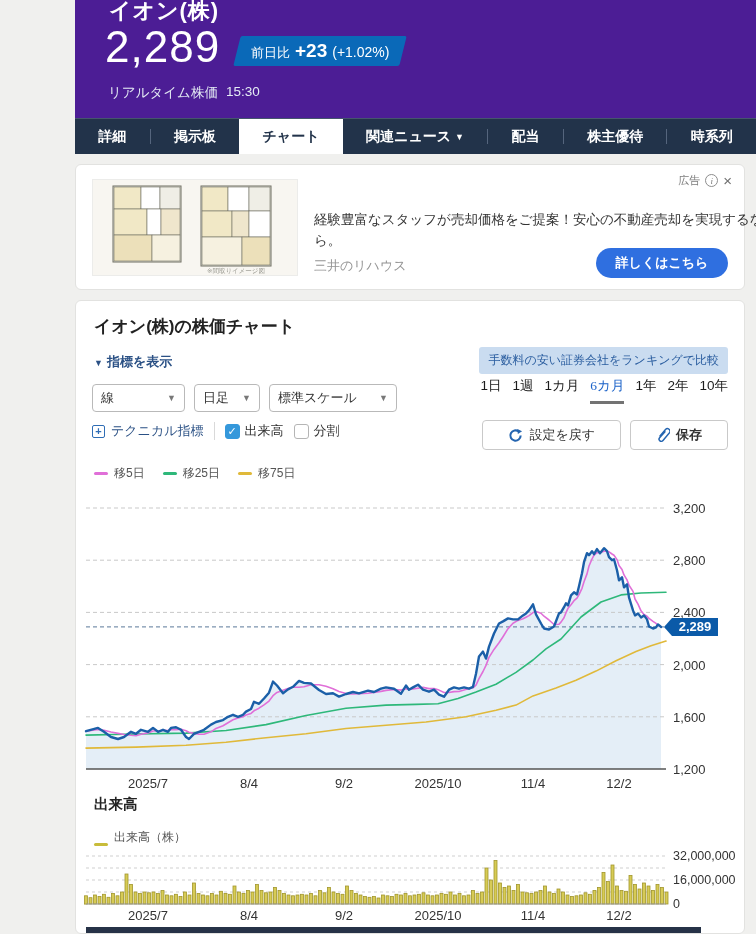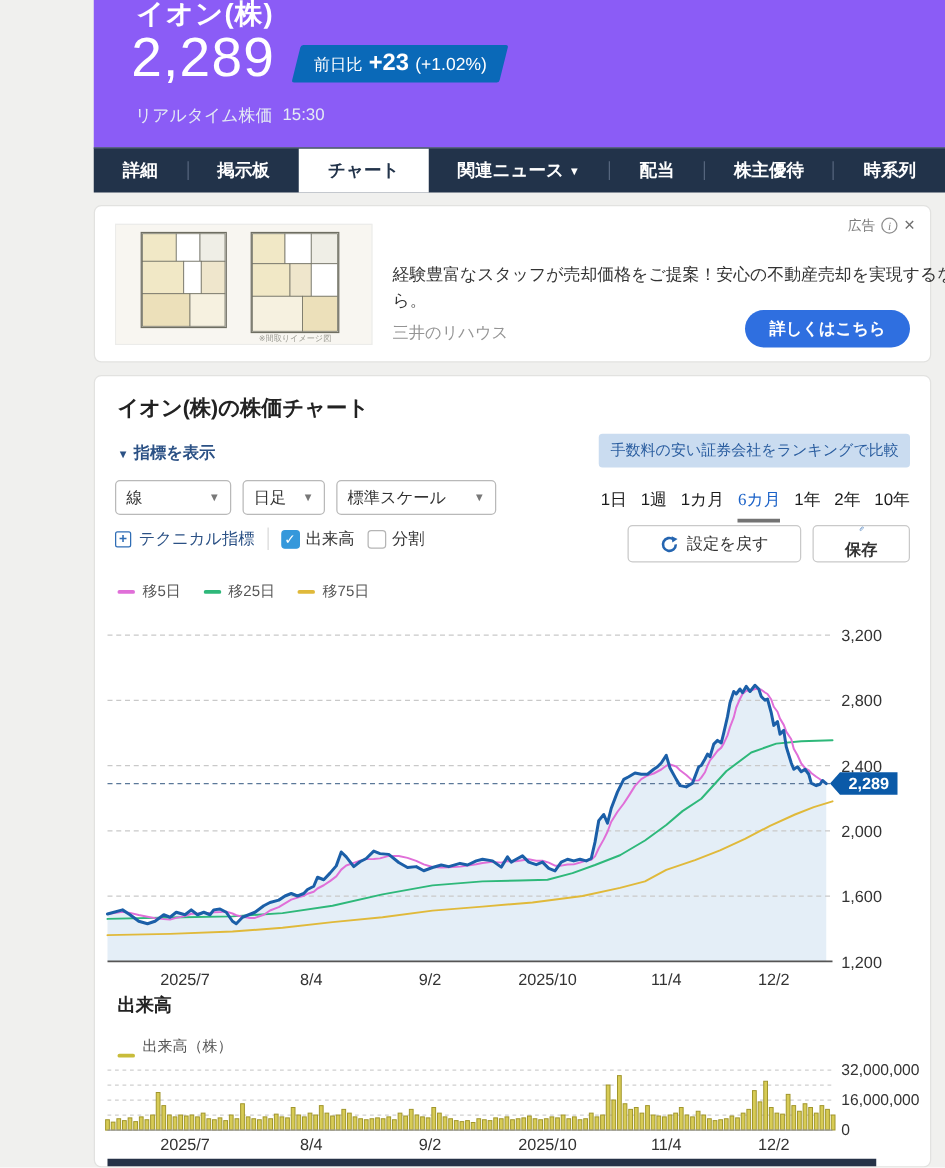--- a/index.html
+++ b/index.html
@@ -2,21 +2,21 @@
 <html><head>
 <meta charset="utf-8">
 <style>
   * { margin:0; padding:0; box-sizing:border-box; }
   html,body { width:756px; height:934px; overflow:hidden; }
   body { background:#f0f0ee; font-family:"Liberation Sans","DejaVu Sans",sans-serif; }
   .page { position:relative; width:756px; height:934px; }
   .content { position:absolute; left:75px; top:0; width:681px; height:934px; }
 
   
-  .stock-header { position:absolute; left:0; top:0; width:681px; height:118px; background:#8b5cf6; color:#fff; }
+  .stock-header { position:absolute; left:0; top:0; width:681px; height:118px; background:#4c1d95; color:#fff; }
   .stock-name { position:absolute; left:34px; top:-4px; font-size:22px; font-weight:bold; letter-spacing:1px; }
   .stock-price { position:absolute; left:30px; top:22px; font-size:44px; font-weight:400; letter-spacing:1px; }
   .change-badge { position:absolute; left:162px; top:36px; height:30px; background:#0a69b8; transform:skewX(-14deg); display:flex; align-items:center; padding:0 14px; border-radius:2px; }
   .change-inner { transform:skewX(14deg); display:flex; align-items:baseline; gap:5px; white-space:nowrap; }
   .change-label { font-size:13px; }
   .change-value { font-size:19px; font-weight:bold; }
   .change-pct { font-size:14px; }
   .realtime-row { position:absolute; left:33px; top:84px; font-size:13.5px; color:#e4ebf4; display:flex; gap:8px; }
 
   
@@ -45,35 +45,35 @@
   .chart-title { position:absolute; left:18px; top:14px; font-size:17px; font-weight:bold; color:#222; }
   .indicator-toggle { position:absolute; left:18px; top:52px; font-size:13px; font-weight:bold; color:#2b5185; cursor:pointer; }
   .indicator-toggle .tri { font-size:9px; margin-right:4px; }
   .compare-chip { position:absolute; right:16px; top:46px; background:#cadcf0; color:#2a5d9f; font-size:12px; padding:5px 9px; border-radius:3px; cursor:pointer; }
 
   .selects-row { position:absolute; left:16px; top:83px; display:flex; gap:9px; }
   .ui-select { height:28px; background:#fff; border:1px solid #b9b9b9; border-radius:4px; font-size:13px; color:#333; display:flex; align-items:center; justify-content:space-between; padding:0 8px; cursor:pointer; }
   .ui-select .car { color:#787878; font-size:9px; margin-left:10px; }
   .sel-1 { width:93px; } .sel-2 { width:66px; } .sel-3 { width:128px; }
 
-  .periods { position:absolute; right:16px; top:90px; display:flex; gap:11px; font-size:13.5px; color:#1c1c1c;justify-content:space-between; }
+  .periods { position:absolute; right:16px; top:76px; display:flex; gap:11px; font-size:13.5px; color:#1c1c1c;justify-content:space-between; }
   .period { cursor:pointer; padding-bottom:6px; }
   .period.active { color:#1b62c8; border-bottom:3px solid #737373;font-family:Liberation Serif, serif; }
 
   .tools-row { position:absolute; left:16px; top:121px; display:flex; align-items:center; gap:10px; }
   .tech-ind { display:flex; align-items:center; gap:6px; color:#2b5185; font-size:13px; cursor:pointer; }
   .tech-icon { width:13px; height:13px; border:1.5px solid #2f6db5; border-radius:2px; color:#2f6db5; font-size:11px; line-height:10px; text-align:center; font-weight:bold; }
   .tools-div { width:1px; height:18px; background:#d9d9d9; }
   .chk-item { display:flex; align-items:center; gap:5px; font-size:13px; color:#333; cursor:pointer; }
   .chk-box { width:15px; height:15px; border-radius:3px; border:1px solid #b5b5b5; background:#fff; display:flex; align-items:center; justify-content:center; color:#fff; font-size:11px; }
   .chk-box.checked { background:#3598db; border-color:#3598db; }
 
   .buttons-row { position:absolute; right:16px; top:119px; display:flex; gap:9px; }
   .ui-btn { height:30px; background:#fff; border:1px solid #c9c9c9; border-radius:4px; font-size:13px; color:#333; display:flex; align-items:center; gap:6px; padding:0 25px; cursor:pointer; font-family:inherit; }
-  .ui-btn.save { font-weight:bold;flex-direction:column; }
+  .ui-btn.save { font-weight:bold; }
 
   .legend-row { position:absolute; left:18px; top:164px; display:flex; gap:18px; align-items:center; }
   .legend-item { display:flex; align-items:center; gap:6px; font-size:12px; color:#555;text-align:right; }
   .legend-dash { width:14px; height:3px; border-radius:2px; }
 
   .price-svg { position:absolute; left:0; top:195px; }
   .vol-title { position:absolute; left:18px; top:494px; font-size:14.5px; font-weight:bold; color:#222; }
   .vol-legend { position:absolute; left:18px; top:528px; display:flex; align-items:flex-end; gap:6px; font-size:12px; color:#555; }
   .vol-svg { position:absolute; left:0; top:548px; }
   .bottom-strip { position:absolute; left:10px; top:626px; width:615px; height:8px; background:#263247; }

